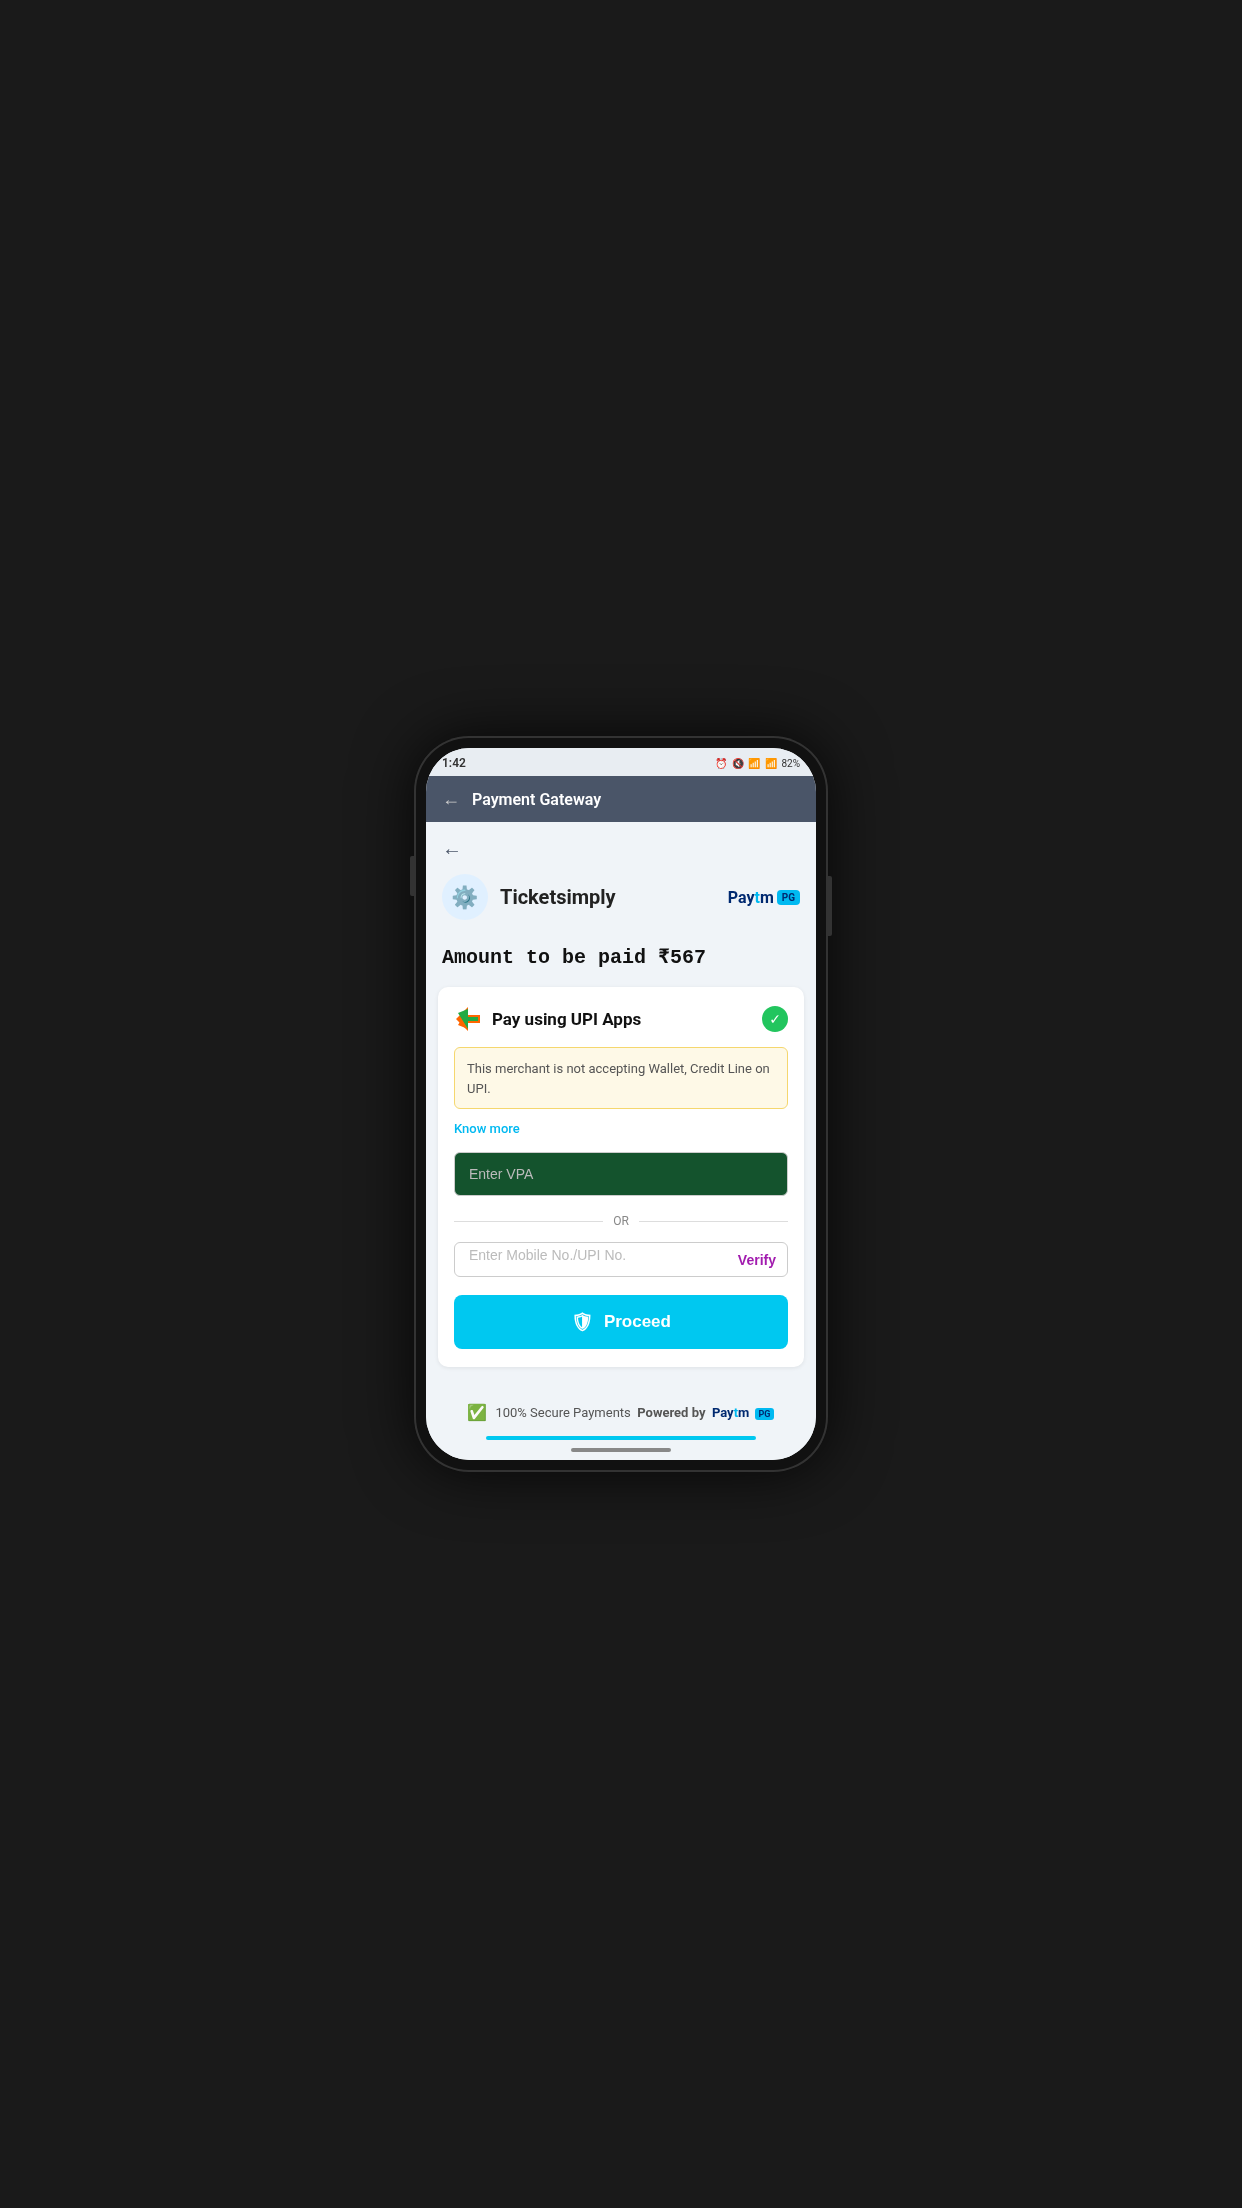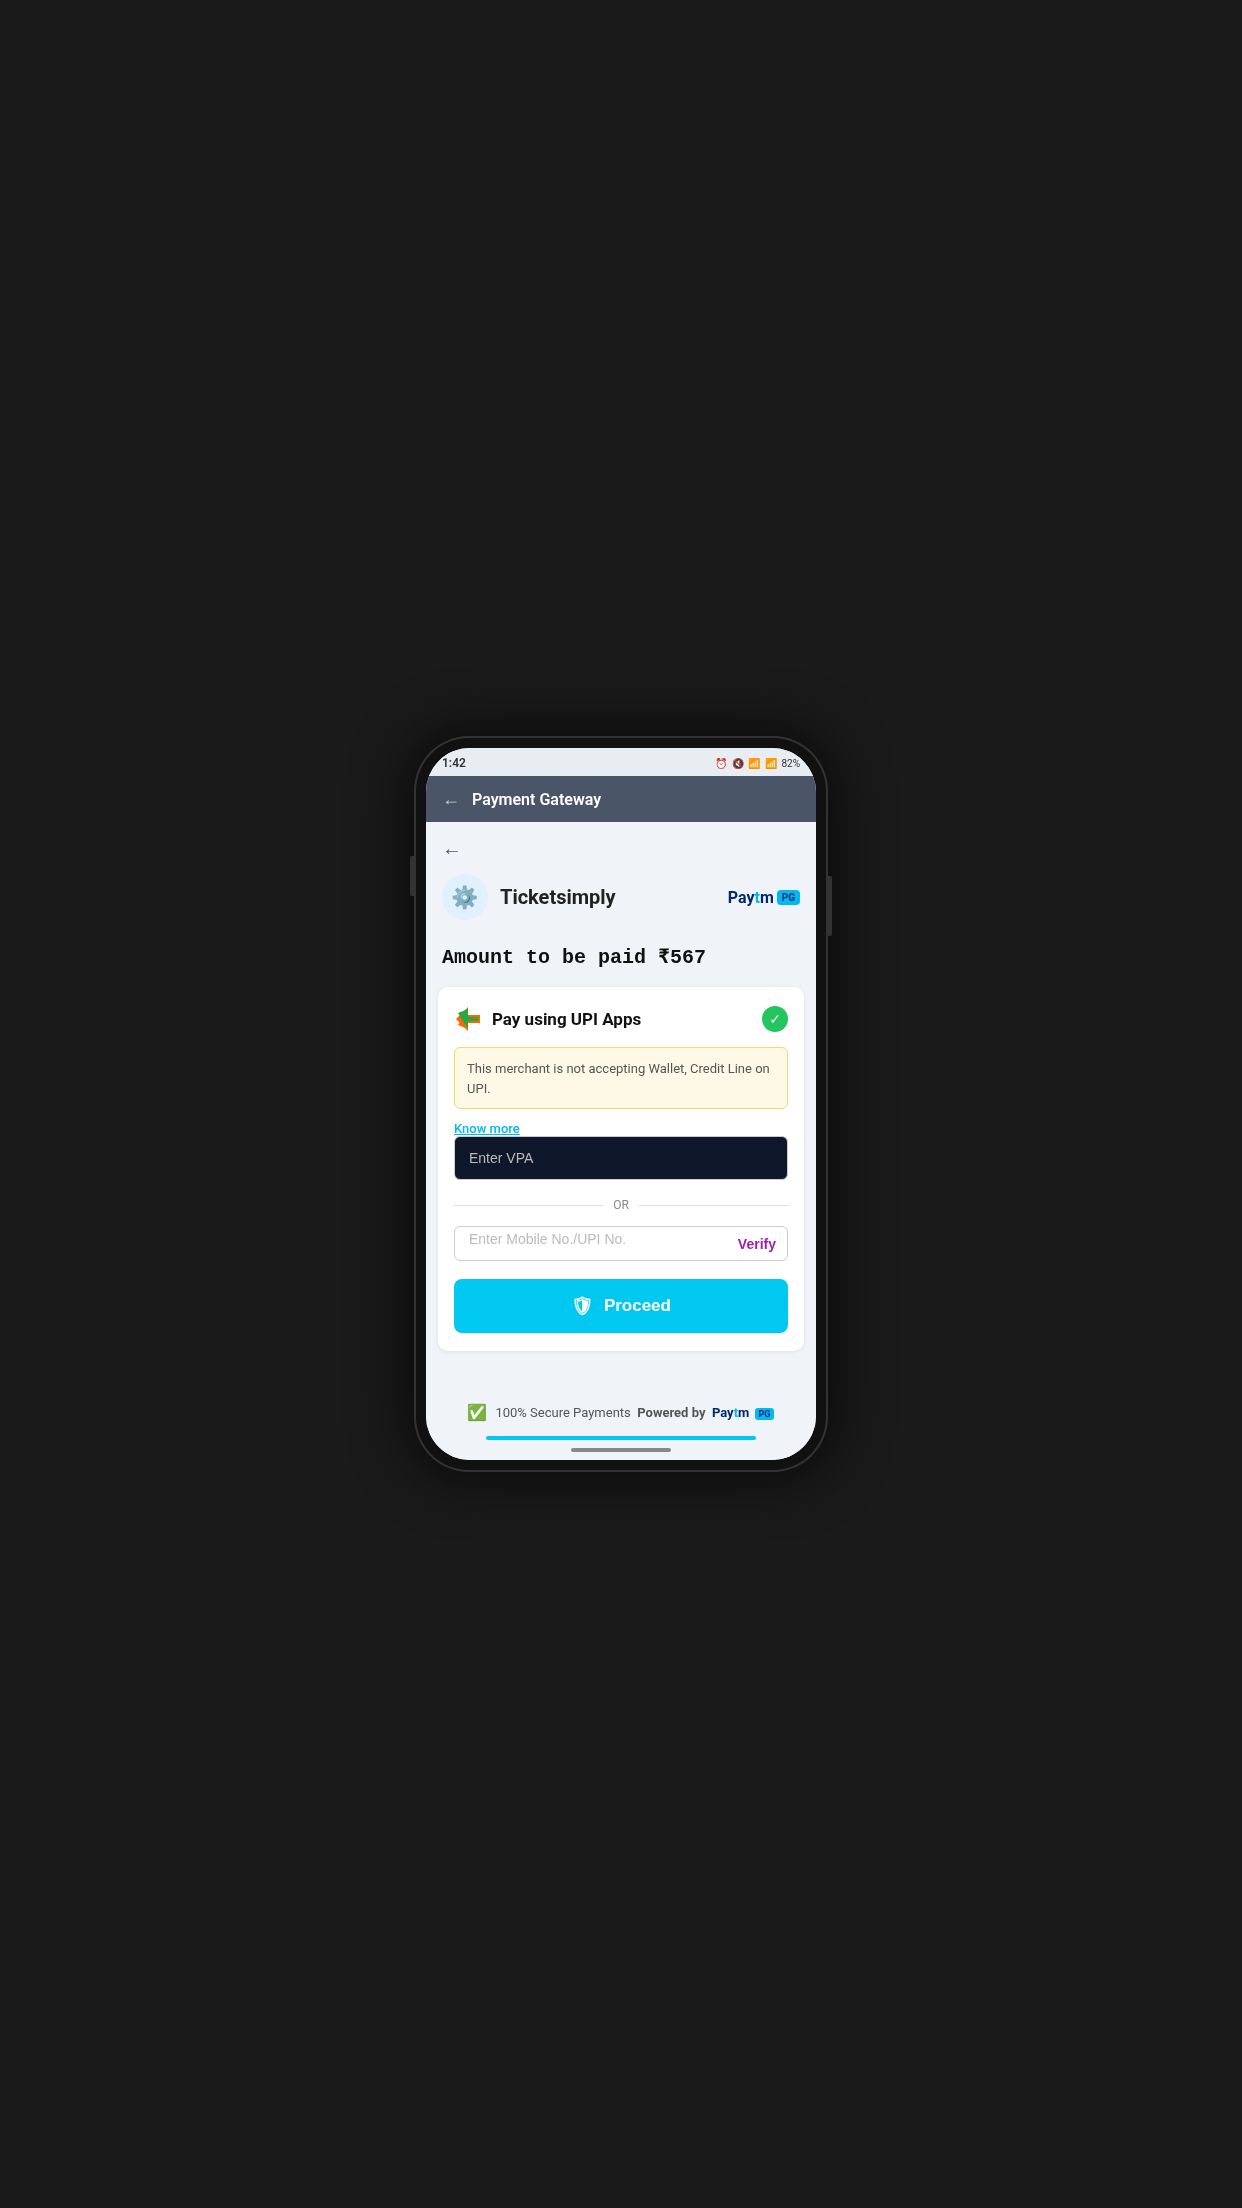--- a/index.html
+++ b/index.html
@@ -230,32 +230,32 @@
       font-size: 13px;
       color: #555;
       line-height: 1.4;
     }
 
     .know-more {
       color: #00b9f1;
       font-size: 13px;
       font-weight: 500;
       cursor: pointer;
-      text-decoration: underline;
+      margin-bottom: 16px;
     }
 
     
     .input-field {
       width: 100%;
       border: 1.5px solid #ccc;
       border-radius: 6px;
       padding: 13px 14px;
       font-size: 14px;
       color: #999;
-      background: #0f172a;
+      background: #14532d;
       outline: none;
       margin-bottom: 14px;
     }
 
     .input-field::placeholder {
       color: #bbb;
     }
 
     
     .or-divider {

